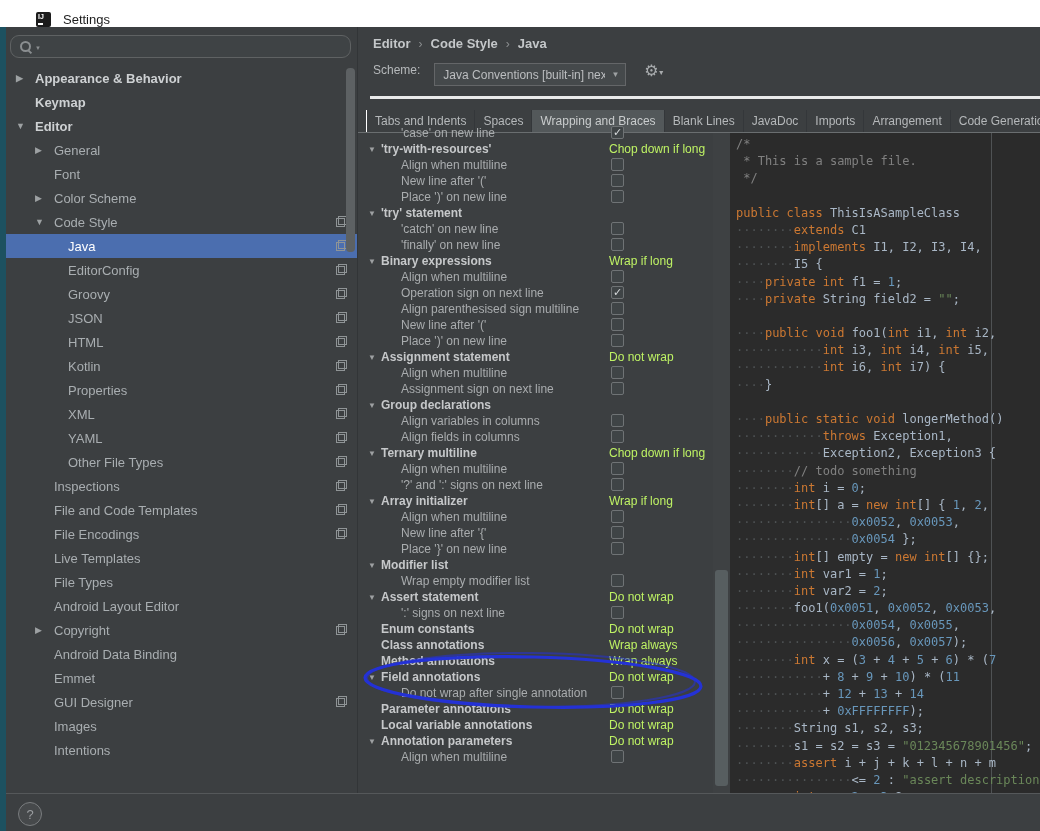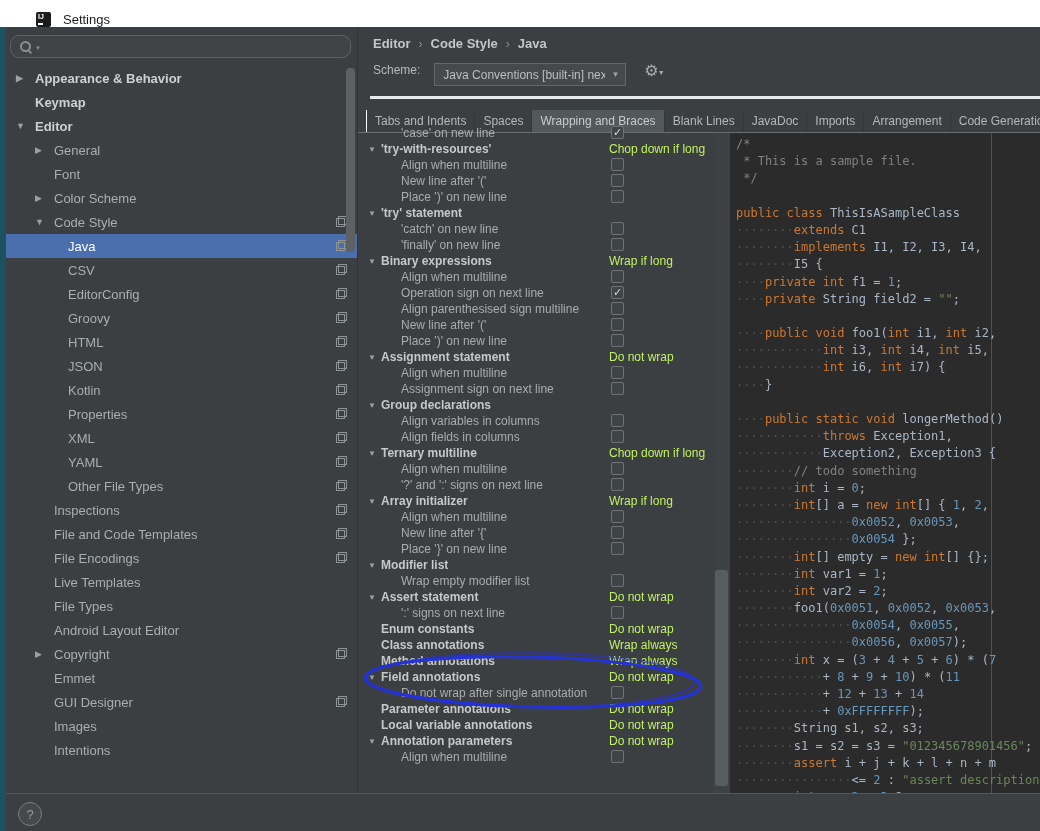--- a/index.html
+++ b/index.html
@@ -141,41 +141,36 @@
     <span class="lbl">Code Style</span>
     <span class="copy-icon"></span>
   </div>
       <div class="tree-row lv2 selected has-copy" style="background: rgb(75, 110, 175);">
 
     <span class="lbl">Java</span>
     <span class="copy-icon"></span>
   </div>
       <div class="tree-row lv2 has-copy">
 
-    <span class="lbl">CSV</span>
-    <span class="copy-icon"></span>
-  </div>
-      <div class="tree-row lv2 has-copy">
-
     <span class="lbl">EditorConfig</span>
     <span class="copy-icon"></span>
   </div>
       <div class="tree-row lv2 has-copy">
 
     <span class="lbl">Groovy</span>
     <span class="copy-icon"></span>
   </div>
       <div class="tree-row lv2 has-copy">
 
+    <span class="lbl">JSON</span>
+    <span class="copy-icon"></span>
+  </div>
+      <div class="tree-row lv2 has-copy">
+
     <span class="lbl">HTML</span>
-    <span class="copy-icon"></span>
-  </div>
-      <div class="tree-row lv2 has-copy">
-
-    <span class="lbl">JSON</span>
     <span class="copy-icon"></span>
   </div>
       <div class="tree-row lv2 has-copy">
 
     <span class="lbl">Kotlin</span>
     <span class="copy-icon"></span>
   </div>
       <div class="tree-row lv2 has-copy">
 
     <span class="lbl">Properties</span>
@@ -223,20 +218,25 @@
   </div>
       <div class="tree-row lv1">
     <span class="tri"></span>
     <span class="lbl">Android Layout Editor</span>
 
   </div>
       <div class="tree-row lv1 has-copy">
     <span class="tri">▶</span>
     <span class="lbl">Copyright</span>
     <span class="copy-icon"></span>
+  </div>
+      <div class="tree-row lv1">
+    <span class="tri"></span>
+    <span class="lbl">Android Data Binding</span>
+
   </div>
       <div class="tree-row lv1">
     <span class="tri"></span>
     <span class="lbl">Emmet</span>
 
   </div>
       <div class="tree-row lv1 has-copy">
     <span class="tri"></span>
     <span class="lbl">GUI Designer</span>
     <span class="copy-icon"></span>

